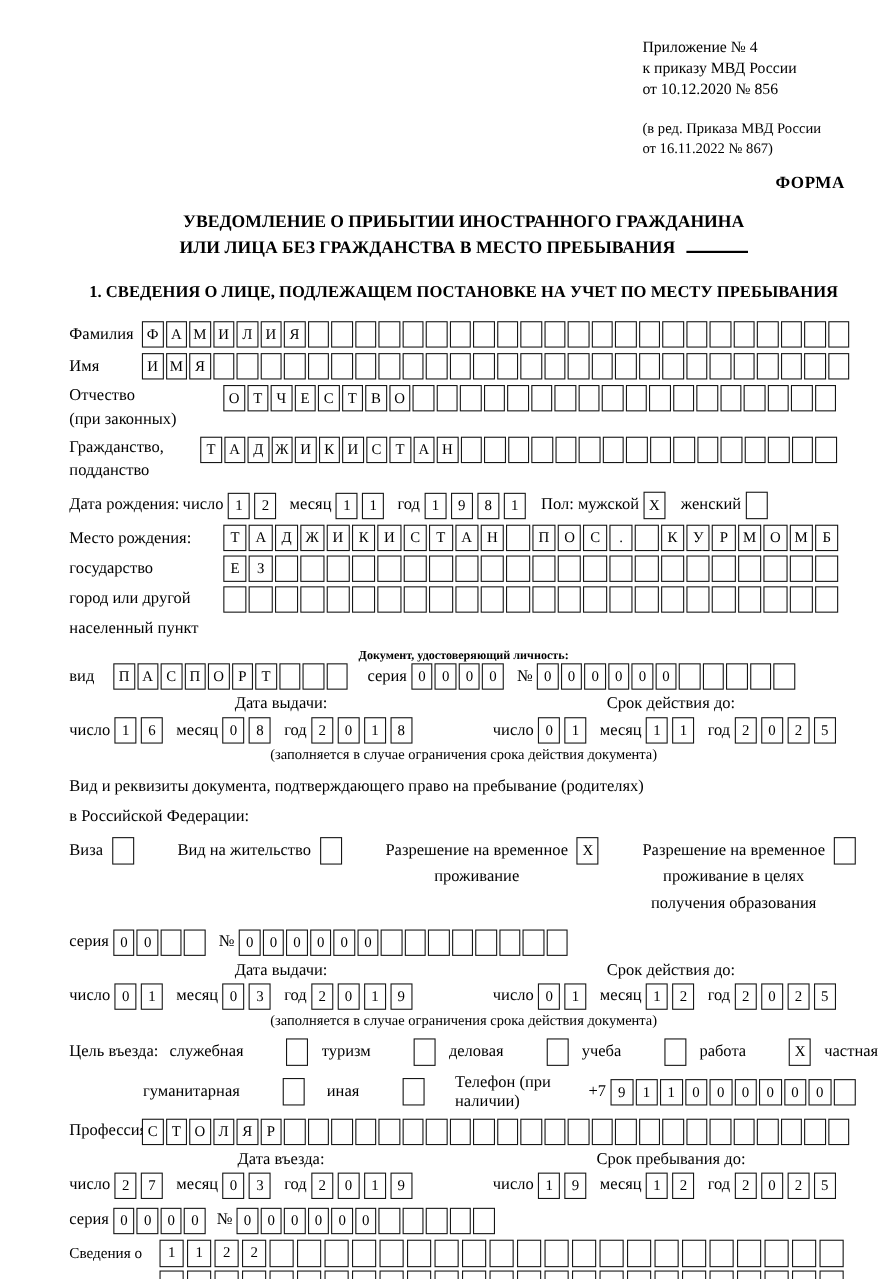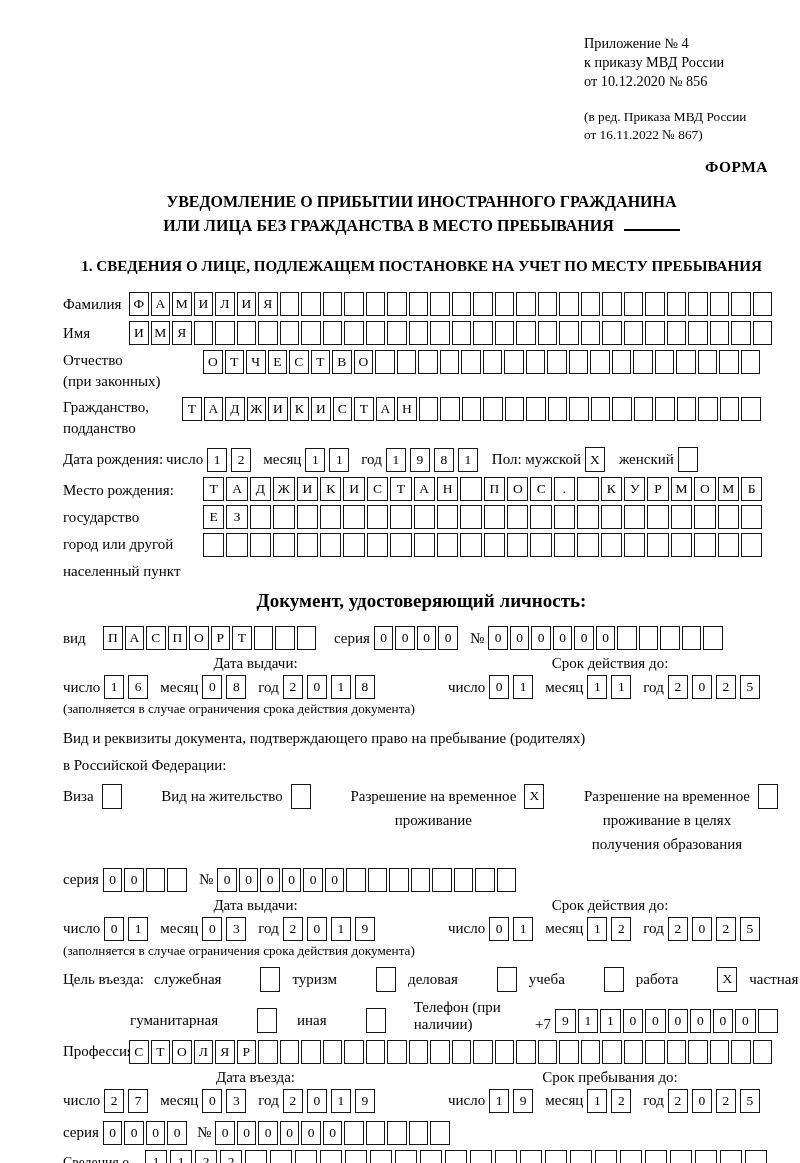--- a/index.html
+++ b/index.html
@@ -37,41 +37,41 @@
 
   
   .dhead{display:flex;font-size:15px;margin:3px 0 3px;}
   .dh-left{width:385px;text-align:center;}
   .dh-right{width:324px;text-align:center;}
   .dates-row{display:flex;align-items:center;margin-bottom:2px;}
   .dleft{width:385px;display:flex;align-items:center;}
   .dg{display:flex;align-items:center;}
   .dlbl{font-size:15px;margin-right:4px;}
   .dsep{width:8px;flex:none;}
-  .note-right{font-size:13.2px;text-align:left;margin:1px 0 8px;}
+  .note-right{font-size:13.2px;text-align:center;margin:1px 0 8px;}
 
   
   .intro{font-size:15px;line-height:1.75;}
   .stay-opts{display:flex;justify-content:space-between;align-items:flex-start;margin:6px 0 12px;}
   .opt{display:flex;align-items:flex-start;}
   .opt .olbl{font-size:15px;text-align:center;line-height:1.6;margin-right:8px;}
 
   
   .purpose-row{display:flex;align-items:center;margin-bottom:7px;}
   .popt{display:flex;align-items:center;margin-left:10px;gap:33px;}
   .popt .olbl{font-size:15px;margin-right:6px;}
-  .indent67{margin-left:67px;align-items:flex-end;}
+  .indent67{margin-left:67px;}
 
   
   .bp-label{line-height:1.8;}
   .bp-rows .cells{margin-bottom:4px;}
   .reps-label{font-size:13.8px;line-height:1.92;}
   .reps-rows .cells{margin-bottom:3px;}
 
-  .doc-heading{text-align:center;font-weight:bold;font-size:19px;margin:2px 0 14px;}
+  .doc-heading{text-align:center;font-weight:bold;font-size:11px;margin:2px 0 1px;}
   .mt8{margin-top:8px;}
 </style>
 </head>
 <body>
 
 <div class="page">
 
   <div class="hdr">
     <div>Приложение № 4</div>
     <div>к приказу МВД России</div>

